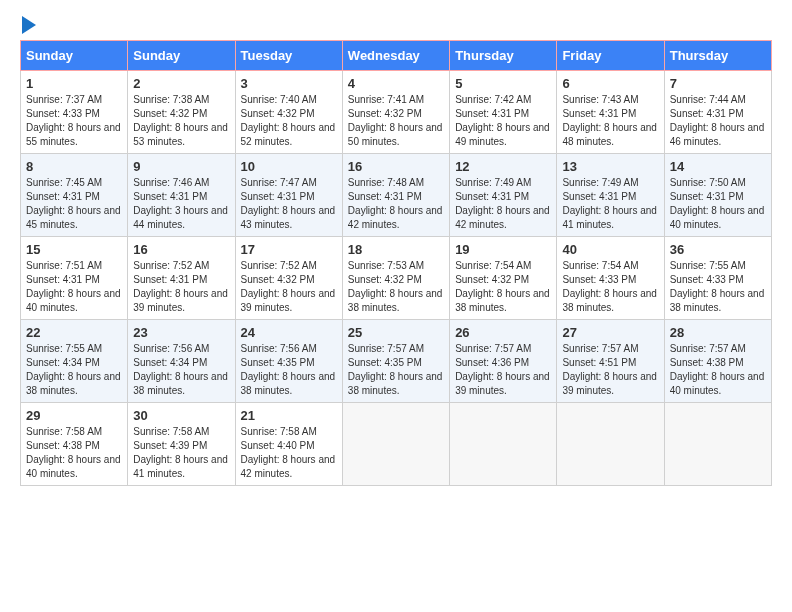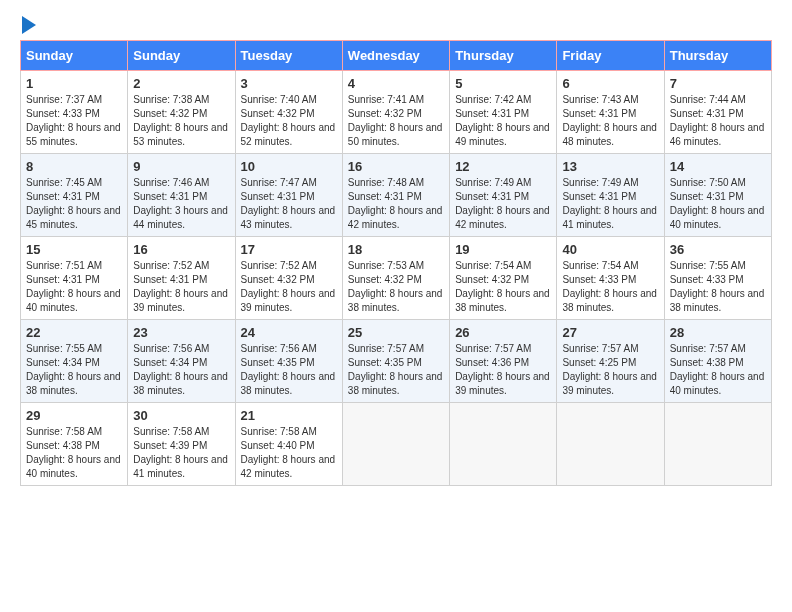--- a/index.html
+++ b/index.html
@@ -243,21 +243,21 @@
           <td>
             <span class="day-num">25</span>
             <div class="cell-text"><span>Sunrise: 7:57 AM</span><br><span>Sunset: 4:35 PM</span><br><span>Daylight: 8 hours and 38 minutes.</span></div>
           </td>
           <td>
             <span class="day-num">26</span>
             <div class="cell-text"><span>Sunrise: 7:57 AM</span><br><span>Sunset: 4:36 PM</span><br><span>Daylight: 8 hours and 39 minutes.</span></div>
           </td>
           <td>
             <span class="day-num">27</span>
-            <div class="cell-text"><span>Sunrise: 7:57 AM</span><br><span>Sunset: 4:25 PM</span><br><span>Daylight: 8 hours and 39 minutes.</span></div>
+            <div class="cell-text"><span>Sunrise: 7:57 AM</span><br><span>Sunset: 4:51 PM</span><br><span>Daylight: 8 hours and 39 minutes.</span></div>
           </td>
           <td>
             <span class="day-num">28</span>
             <div class="cell-text"><span>Sunrise: 7:57 AM</span><br><span>Sunset: 4:38 PM</span><br><span>Daylight: 8 hours and 40 minutes.</span></div>
           </td>
         </tr>
         <tr class="last-row">
           <td>
             <span class="day-num">29</span>
             <div class="cell-text"><span>Sunrise: 7:58 AM</span><br><span>Sunset: 4:38 PM</span><br><span>Daylight: 8 hours and 40 minutes.</span></div>

